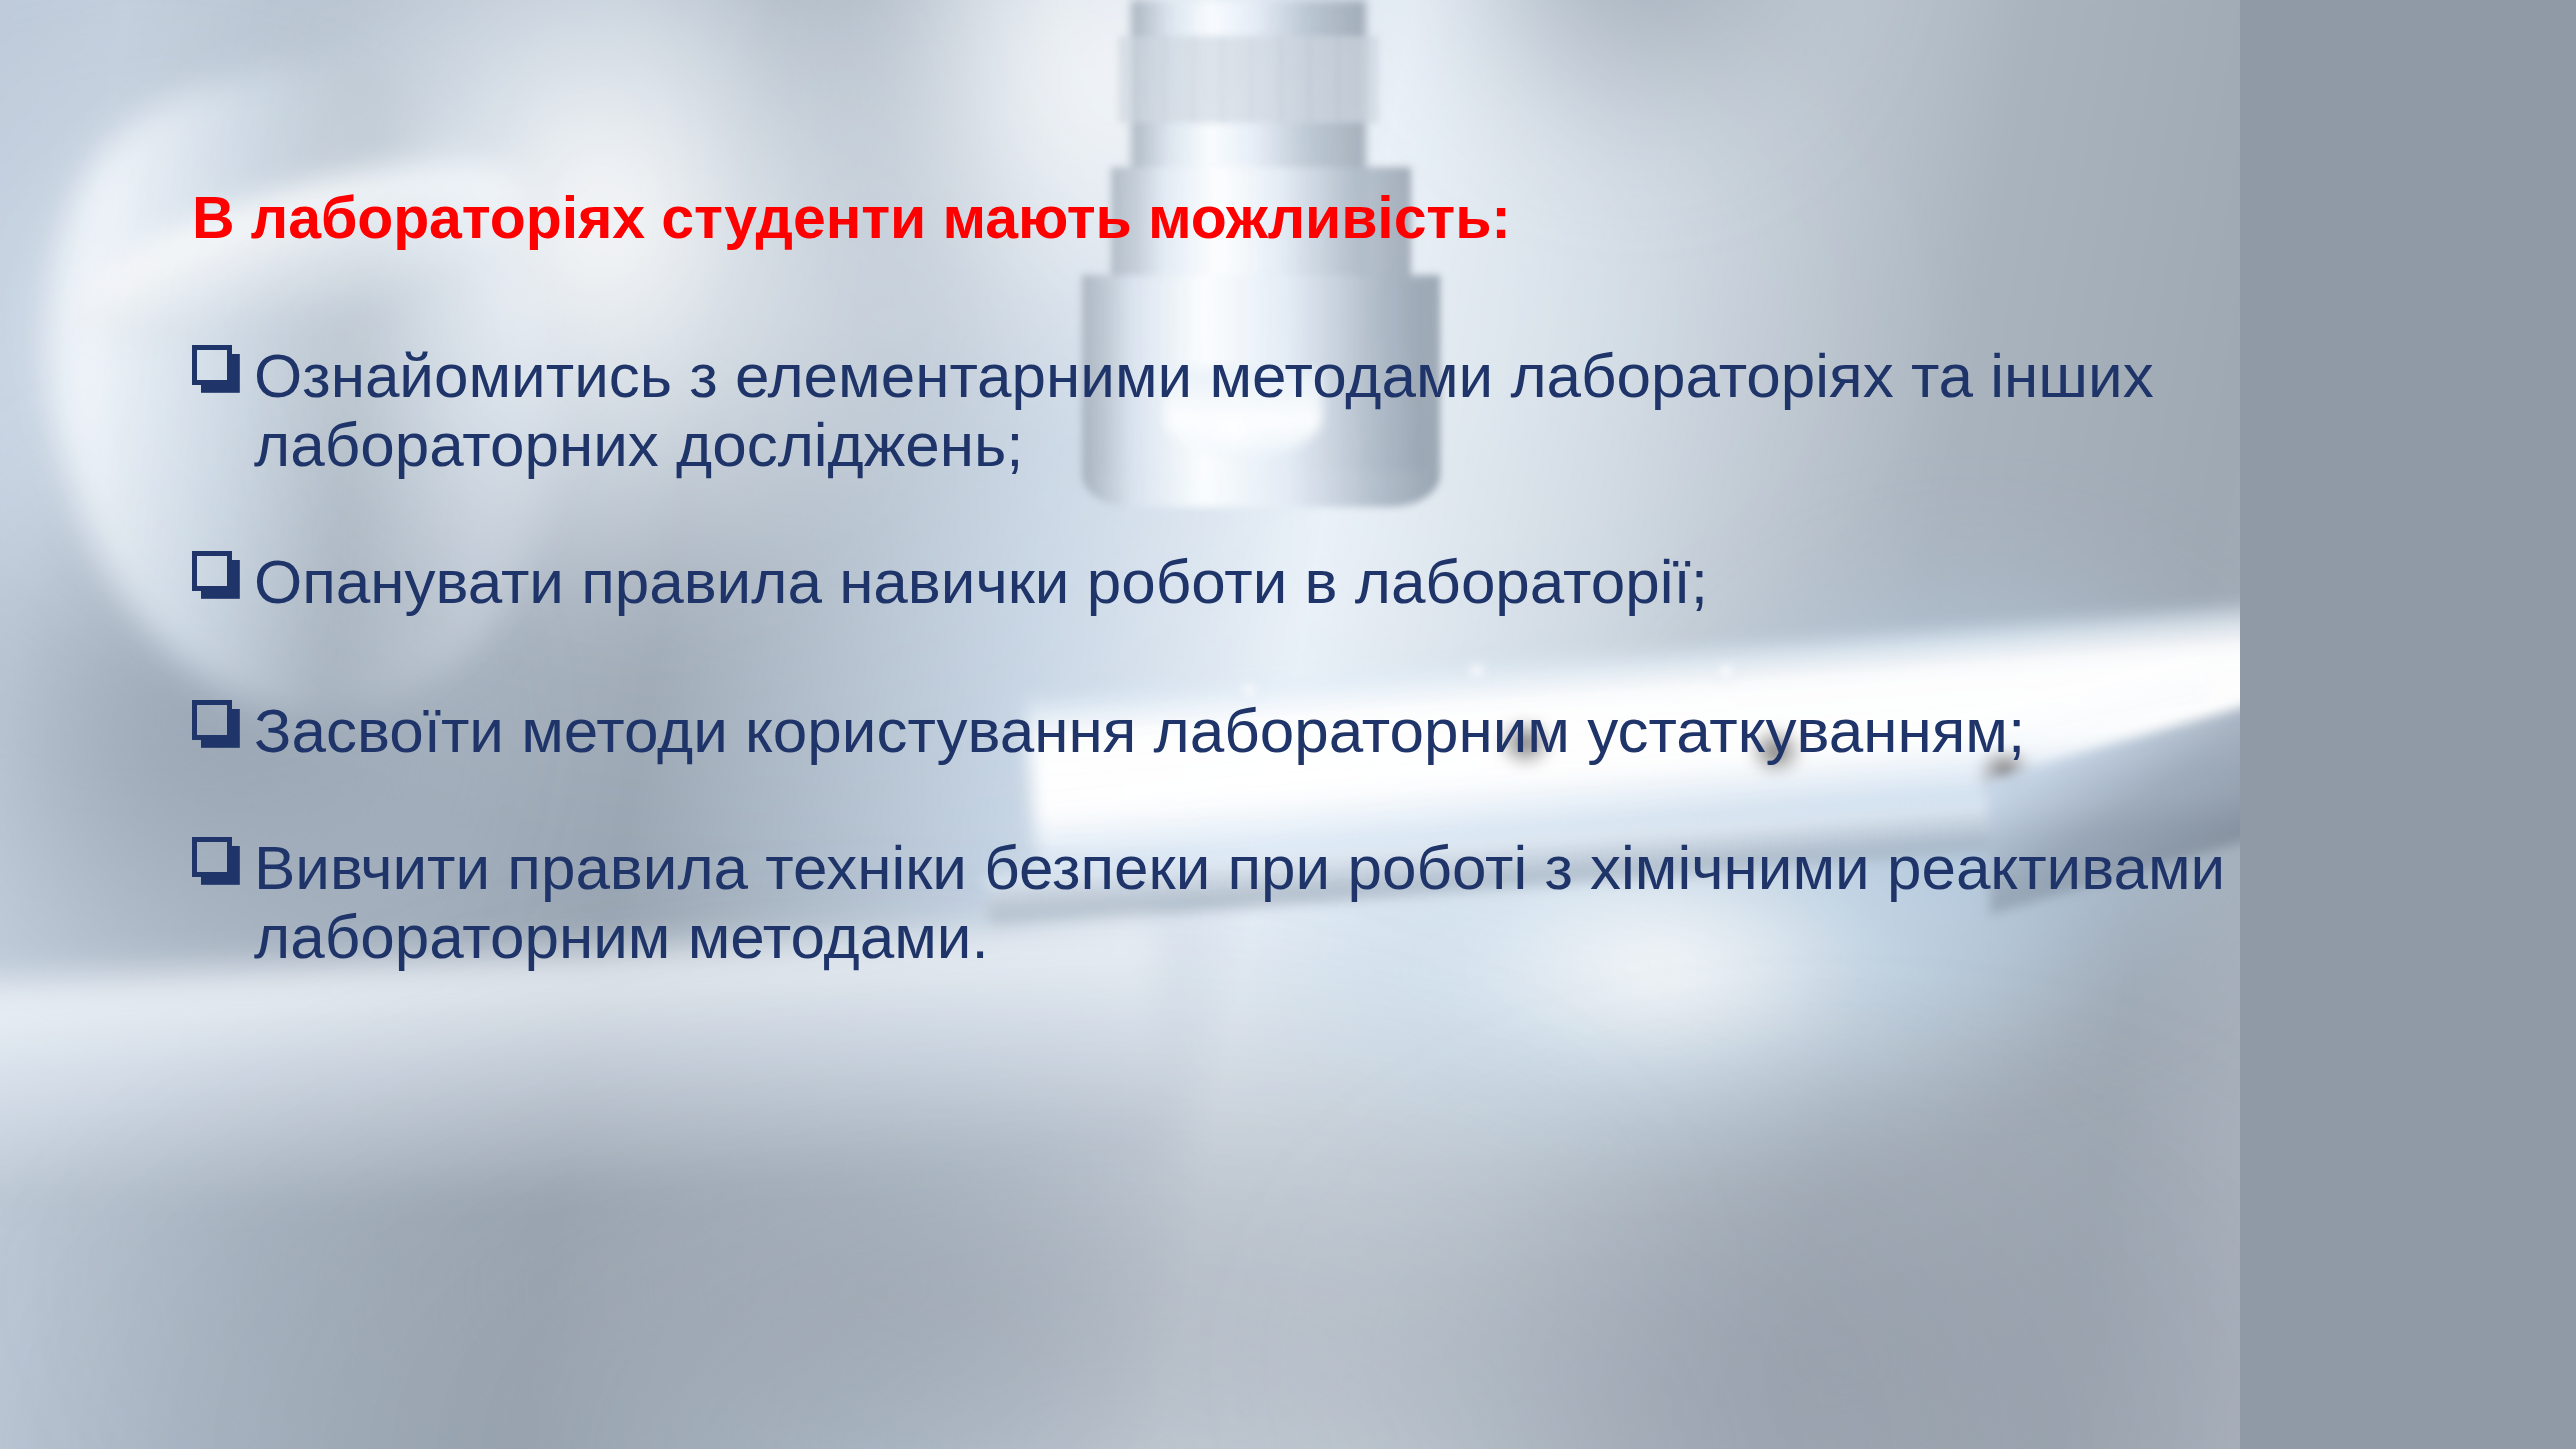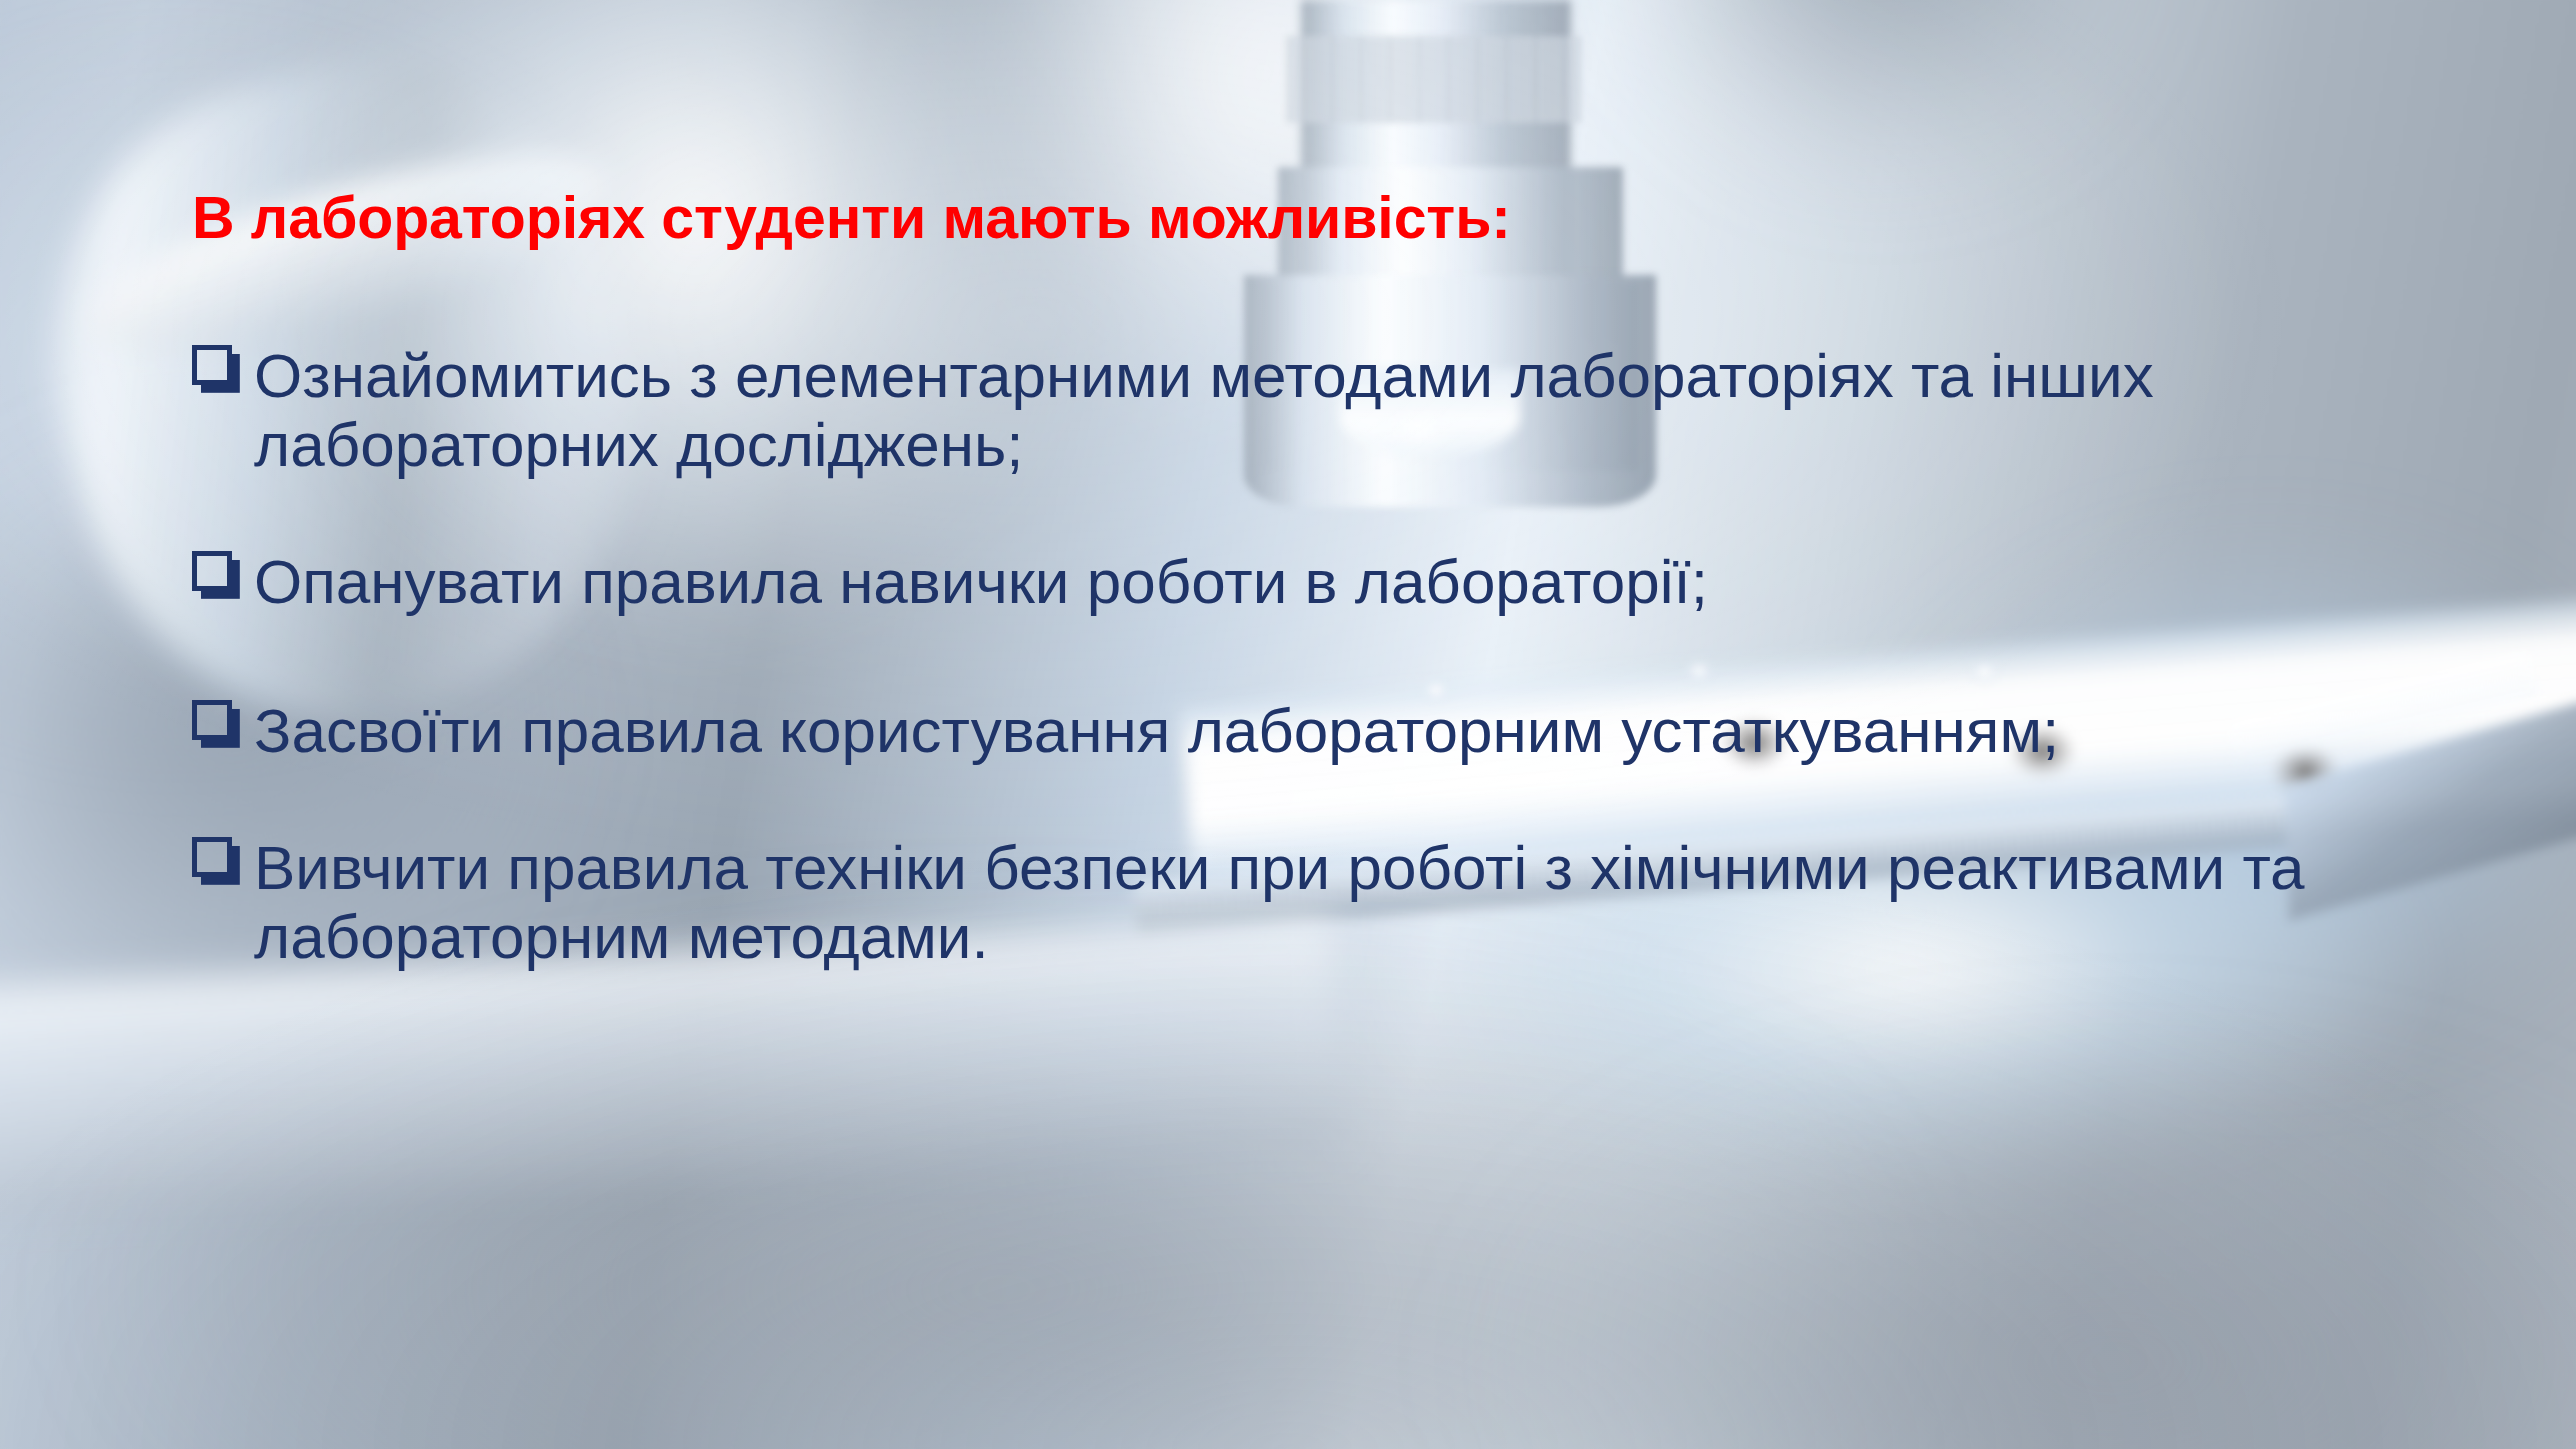--- a/index.html
+++ b/index.html
@@ -4,21 +4,21 @@
 <title>Slide</title>
 <style>
   html, body {
     margin: 0;
     padding: 0;
     background: #8f9aa6;
   }
 
   #slide {
     position: relative;
-    width: 2576px;
+    width: 2240px;
     height: 1449px;
     overflow: hidden;
     font-family: "Liberation Sans", "DejaVu Sans", sans-serif;
     background: #c9d3de;
   }
 
   
   #bg-photo {
     position: absolute;
     inset: 0;
@@ -426,21 +426,21 @@
         <span class="bullet-text">Ознайомитись з елементарними методами лабораторіях та інших лабораторних досліджень;</span>
       </li>
 
       <li class="bullet-item" id="item-2">
         <span class="bullet-marker"></span>
         <span class="bullet-text">Опанувати правила навички роботи в лабораторії;</span>
       </li>
 
       <li class="bullet-item" id="item-3">
         <span class="bullet-marker"></span>
-        <span class="bullet-text">Засвоїти правила користування лабораторним устаткуванням;</span>
+        <span class="bullet-text">Засвоїти методи користування лабораторним устаткуванням;</span>
       </li>
 
       <li class="bullet-item" id="item-4">
         <span class="bullet-marker"></span>
         <span class="bullet-text">Вивчити правила техніки безпеки при роботі з хімічними реактивами та лабораторним методами.</span>
       </li>
 
     </ul>
   </div>
 </div>

